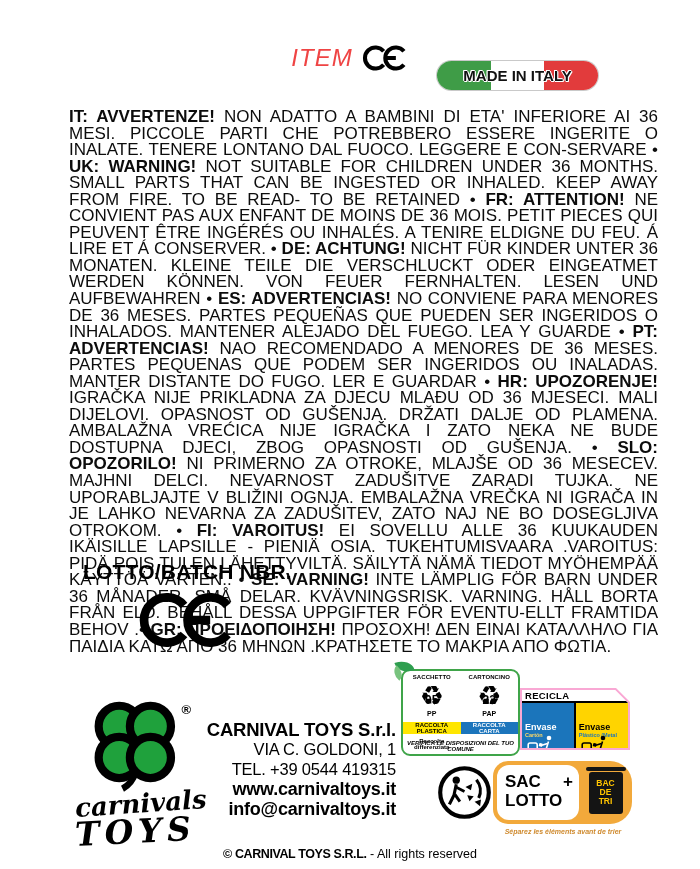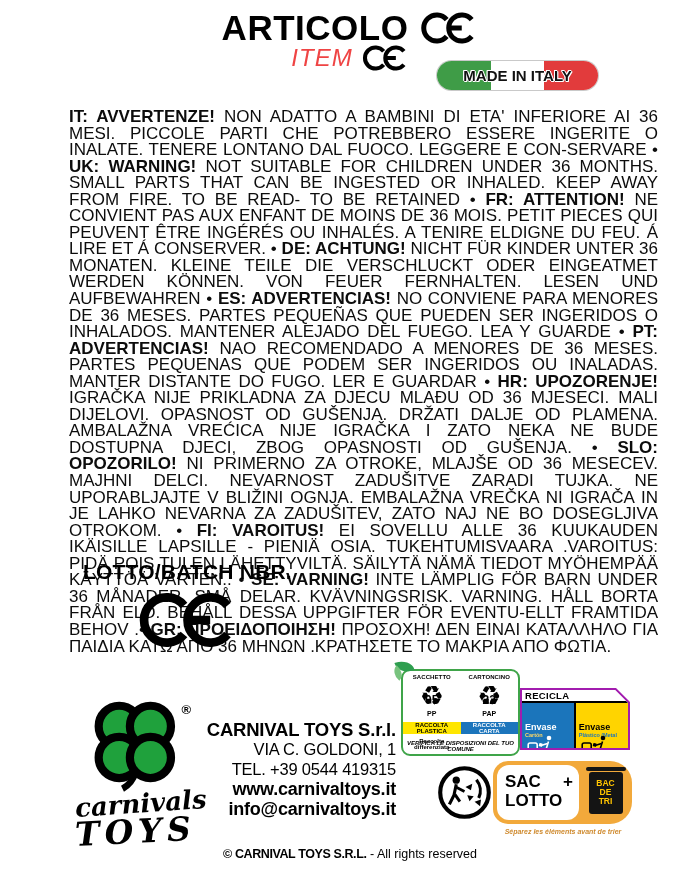--- a/index.html
+++ b/index.html
@@ -47,21 +47,21 @@
   .loop-num { position:absolute; left:0; right:0; top:13px; font-size:12px; font-weight:bold; }
   .rbox-mat { font-size:7px; font-weight:bold; margin-top:-2px; }
   .rbox-tags { display:flex; margin-top:2px; }
   .rbox-tagcol { width:50%; text-align:center; }
   .tag-yellow { display:inline-block; background:#ffe600; color:#000; font-size:6px; font-weight:bold; padding:0 1px; }
   .tag-sub { font-size:6px; font-weight:bold; margin-top:1px; }
   .tag-blue { display:inline-block; background:#1c75bc; color:#fff; font-size:6px; font-weight:bold; padding:0 2px; }
   .rbox-foot { position:absolute; left:0; right:0; bottom:2px; text-align:center; font-size:6px; font-weight:bold; font-style:italic; }
 
   
-  .recicla { position:absolute; left:520px; top:688px; width:110px; height:62px; background:#a21caf;
+  .recicla { position:absolute; left:520px; top:688px; width:110px; height:62px; background:#f9a8d4;
     clip-path:polygon(0 0, calc(100% - 14px) 0, 100% 14px, 100% 100%, 0 100%); }
   .recicla-in { position:absolute; inset:2px; background:#fff; display:flex; flex-direction:column;
     clip-path:polygon(0 0, calc(100% - 13px) 0, 100% 13px, 100% 100%, 0 100%); }
   .recicla-hd { height:13px; background:#fff; border-bottom:2px solid #000; font-size:9.5px; font-weight:bold; line-height:12px; padding-left:3px; letter-spacing:.3px; }
   .recicla-row { flex:1; display:flex; background:#000; gap:1.5px; }
   .panel { flex:1; padding:19px 3px; position:relative; }
   .panel.blue { background:#1b75bb; color:#fff; }
   .panel.yellow { background:#ffd400; color:#000; }
   .env-t { font-size:9px; font-weight:bold; line-height:10px; }
   .env-s { font-size:5.5px; font-weight:bold; line-height:6px; }
@@ -93,27 +93,20 @@
 
   
   .copyright { position:absolute; left:0; top:847px; width:700px; text-align:center; font-size:12.5px; }
   .copyright b { letter-spacing:-.4px; }
 </style>
 </head>
 <body>
 
 <div class="page">
 
-  <div class="hdr-row">
-    <span class="hdr-title">ARTICOLO</span>
-    <svg class="ce" width="58" height="32" viewBox="0 0 115 64">
-      <path d="M52.9 15.3 A26 26 0 1 0 52.9 48.7"></path>
-      <path d="M102.9 15.3 A26 26 0 1 0 102.9 48.7 M57 32 H83"></path>
-    </svg>
-  </div>
   <div class="hdr-row2">
     <span class="hdr-item">ITEM</span>
     <svg class="ce" width="47" height="26" viewBox="0 0 115 64">
       <path d="M52.9 15.3 A26 26 0 1 0 52.9 48.7"></path>
       <path d="M102.9 15.3 A26 26 0 1 0 102.9 48.7 M57 32 H83"></path>
     </svg>
   </div>
 
   <div class="miy">
     <div class="g"></div>

